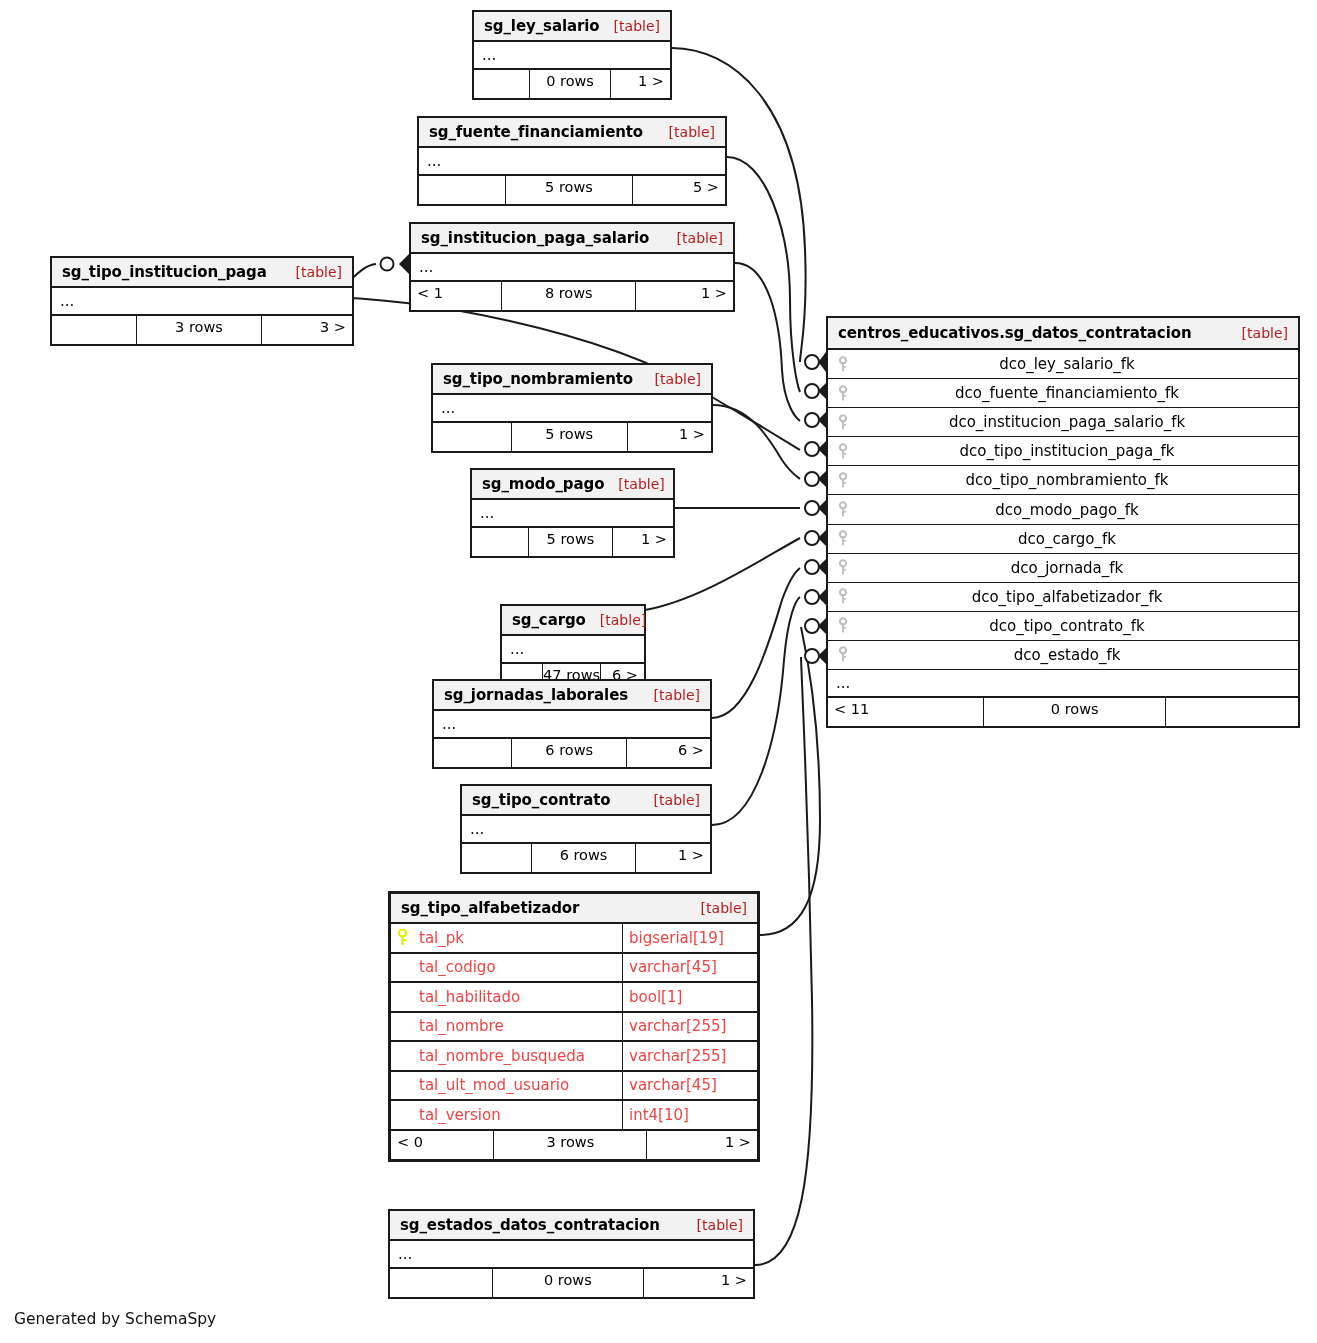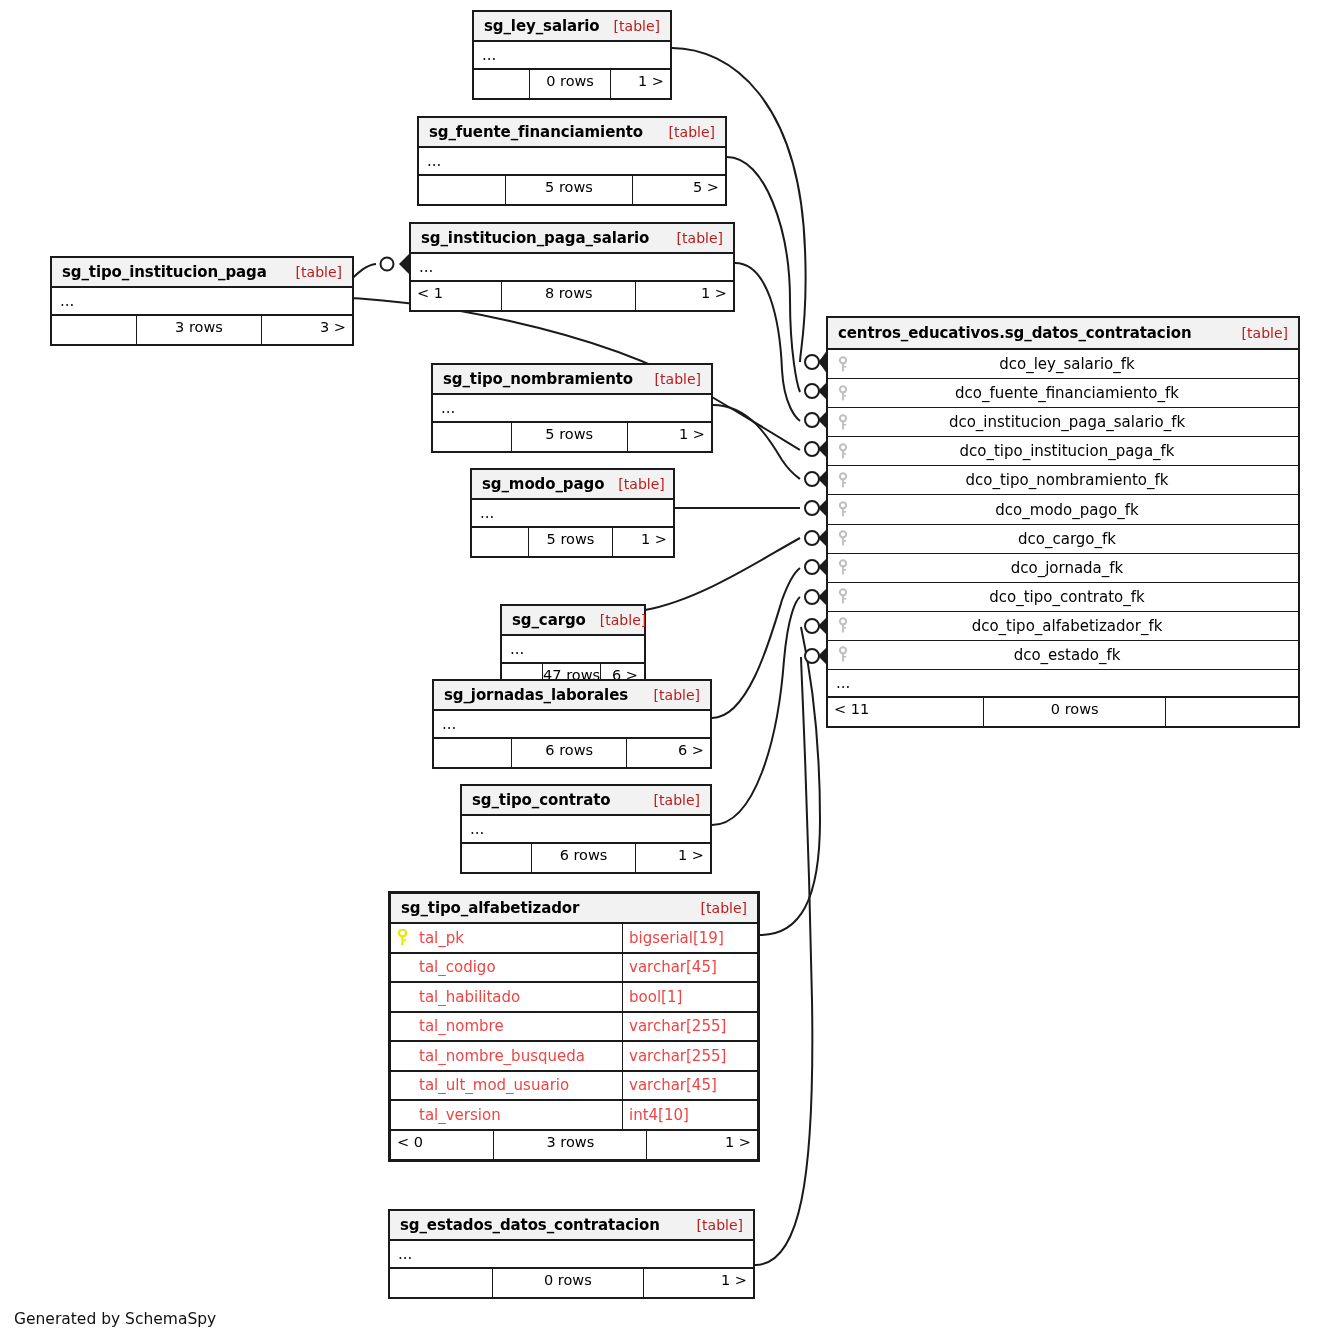--- a/index.html
+++ b/index.html
@@ -512,31 +512,31 @@
         <span class="mr-name">dco_jornada_fk</span>
       </div>
       <div class="main-row">
         <span class="col-key">
           <svg class="key-glyph" width="12" height="17" viewBox="0 0 13 17" aria-hidden="true">
             <circle cx="6.5" cy="4" r="3.4" fill="none" stroke="#bfbfbf" stroke-width="2.2"></circle>
             <rect x="5.5" y="6.4" width="2" height="9.6" fill="#bfbfbf"></rect>
             <rect x="7.5" y="10.1" width="2.4" height="1.8" fill="#bfbfbf"></rect>
           </svg>
         </span>
+        <span class="mr-name">dco_tipo_alfabetizador_fk</span>
+      </div>
+      <div class="main-row">
+        <span class="col-key">
+          <svg class="key-glyph" width="12" height="17" viewBox="0 0 13 17" aria-hidden="true">
+            <circle cx="6.5" cy="4" r="3.4" fill="none" stroke="#bfbfbf" stroke-width="2.2"></circle>
+            <rect x="5.5" y="6.4" width="2" height="9.6" fill="#bfbfbf"></rect>
+            <rect x="7.5" y="10.1" width="2.4" height="1.8" fill="#bfbfbf"></rect>
+          </svg>
+        </span>
         <span class="mr-name">dco_tipo_contrato_fk</span>
-      </div>
-      <div class="main-row">
-        <span class="col-key">
-          <svg class="key-glyph" width="12" height="17" viewBox="0 0 13 17" aria-hidden="true">
-            <circle cx="6.5" cy="4" r="3.4" fill="none" stroke="#bfbfbf" stroke-width="2.2"></circle>
-            <rect x="5.5" y="6.4" width="2" height="9.6" fill="#bfbfbf"></rect>
-            <rect x="7.5" y="10.1" width="2.4" height="1.8" fill="#bfbfbf"></rect>
-          </svg>
-        </span>
-        <span class="mr-name">dco_tipo_alfabetizador_fk</span>
       </div>
       <div class="main-row">
         <span class="col-key">
           <svg class="key-glyph" width="12" height="17" viewBox="0 0 13 17" aria-hidden="true">
             <circle cx="6.5" cy="4" r="3.4" fill="none" stroke="#bfbfbf" stroke-width="2.2"></circle>
             <rect x="5.5" y="6.4" width="2" height="9.6" fill="#bfbfbf"></rect>
             <rect x="7.5" y="10.1" width="2.4" height="1.8" fill="#bfbfbf"></rect>
           </svg>
         </span>
         <span class="mr-name">dco_estado_fk</span>

